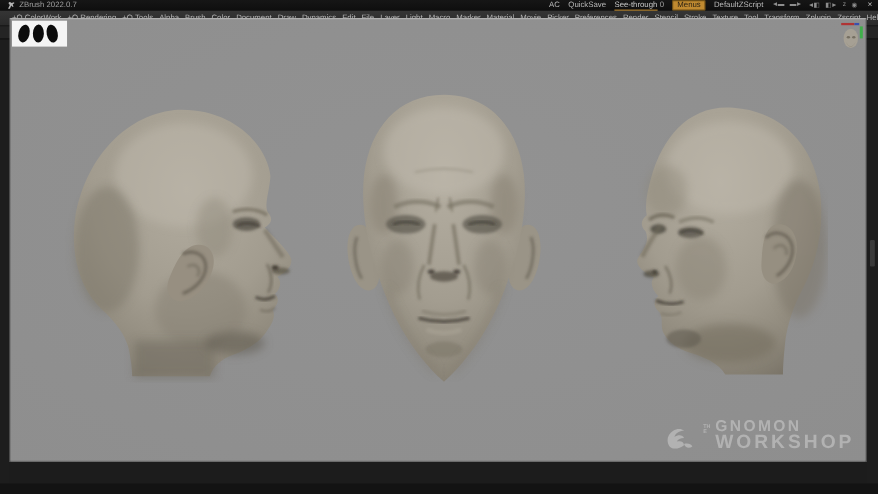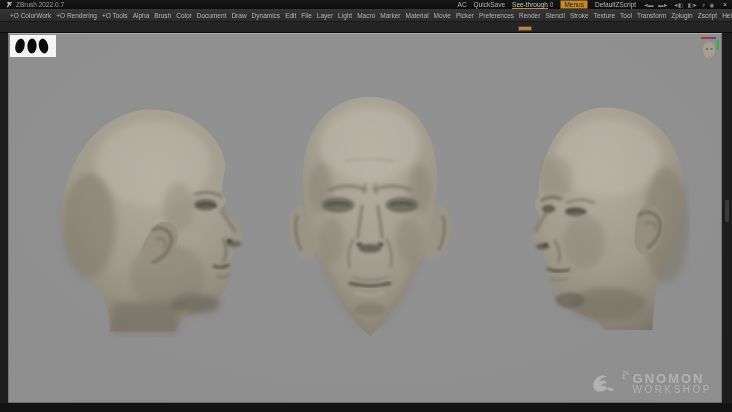--- a/index.html
+++ b/index.html
@@ -39,41 +39,41 @@
   
   .subbar { position:absolute; left:0; top:22px; right:0; height:11px; background:#242424; border-bottom:1px solid #0c0c0c; box-sizing:border-box; }
   .subbar-handle { position:absolute; left:518px; top:4px; width:14px; height:5px; background:#b3854a; border:1px solid #5f451c; box-sizing:border-box; }
   
   .tray-left  { position:absolute; left:0; top:33px; width:8px;  height:370px; background:#1d1d1d; }
   .tray-right { position:absolute; right:0; top:33px; width:10px; height:370px; background:#1d1d1d; }
   .tray-grip  { position:absolute; left:3px; top:167px; width:4px; height:22px; background:#3a3a3a; border-radius:1px; }
   .statusbar  { position:absolute; left:0; bottom:0; right:0; height:9px; background:#131313; }
   
   .canvas {
-    position:absolute; left:8px; top:33px; width:714px; height:370px;
+    position:absolute; left:8px; top:15px; width:714px; height:370px;
     background:radial-gradient(900px 500px at 50% 42%, #929292 0%, #8e8e8e 60%, #888888 100%);
     box-shadow:inset 0 1px 0 rgba(255,255,255,.28), inset 1px 0 0 rgba(0,0,0,.18),
                inset -1px 0 0 rgba(0,0,0,.18), inset 0 -1px 0 rgba(0,0,0,.25);
   }
   .head { position:absolute; }
   .head-left   { left:45px;  top:72px; width:200px; height:232px; }
   .head-center { left:280px; top:60px; width:164px; height:248px; }
   .head-right  { left:504px; top:70px; width:178px; height:230px; }
   .thumb-preview { position:absolute; left:2px; top:2px; width:46px; height:22px; }
   .tool-preview  { position:absolute; right:2px; top:4px; width:20px; height:26px; }
   
   .watermark {
     position:absolute; right:10px; bottom:8px; display:flex; align-items:flex-end; gap:4px;
     color:rgba(208,208,208,.55); user-select:none;
   }
   .wm-logo { width:28px; height:24px; opacity:.55; }
   .wm-the { width:6px; font-size:4.5px; line-height:1.05; word-break:break-all; font-weight:bold; letter-spacing:0; padding-bottom:14px; }
   .wm-text { display:flex; flex-direction:column; line-height:1.0; }
   .wm-name { font-size:13px; font-weight:bold; letter-spacing:2px; }
-  .wm-sub  { font-size:10px; font-weight:normal; letter-spacing:2.5px;text-align:right; }
+  .wm-sub  { font-size:16px; font-weight:bold; letter-spacing:2.5px;text-align:right; }
 </style>
 </head>
 <body>
 
 <div id="app">
 
   <div class="titlebar">
     <svg class="app-logo" viewBox="0 0 10 9">
       <path d="M2,8 L4,4 L3,3 C2,2 3,0.5 4.5,1 L6,2 L8,1 L9,2 L7,3.5 L8,6 L6.5,6 L5.5,4.5 L4,8 Z" fill="#b5b5b5"></path>
     </svg>

